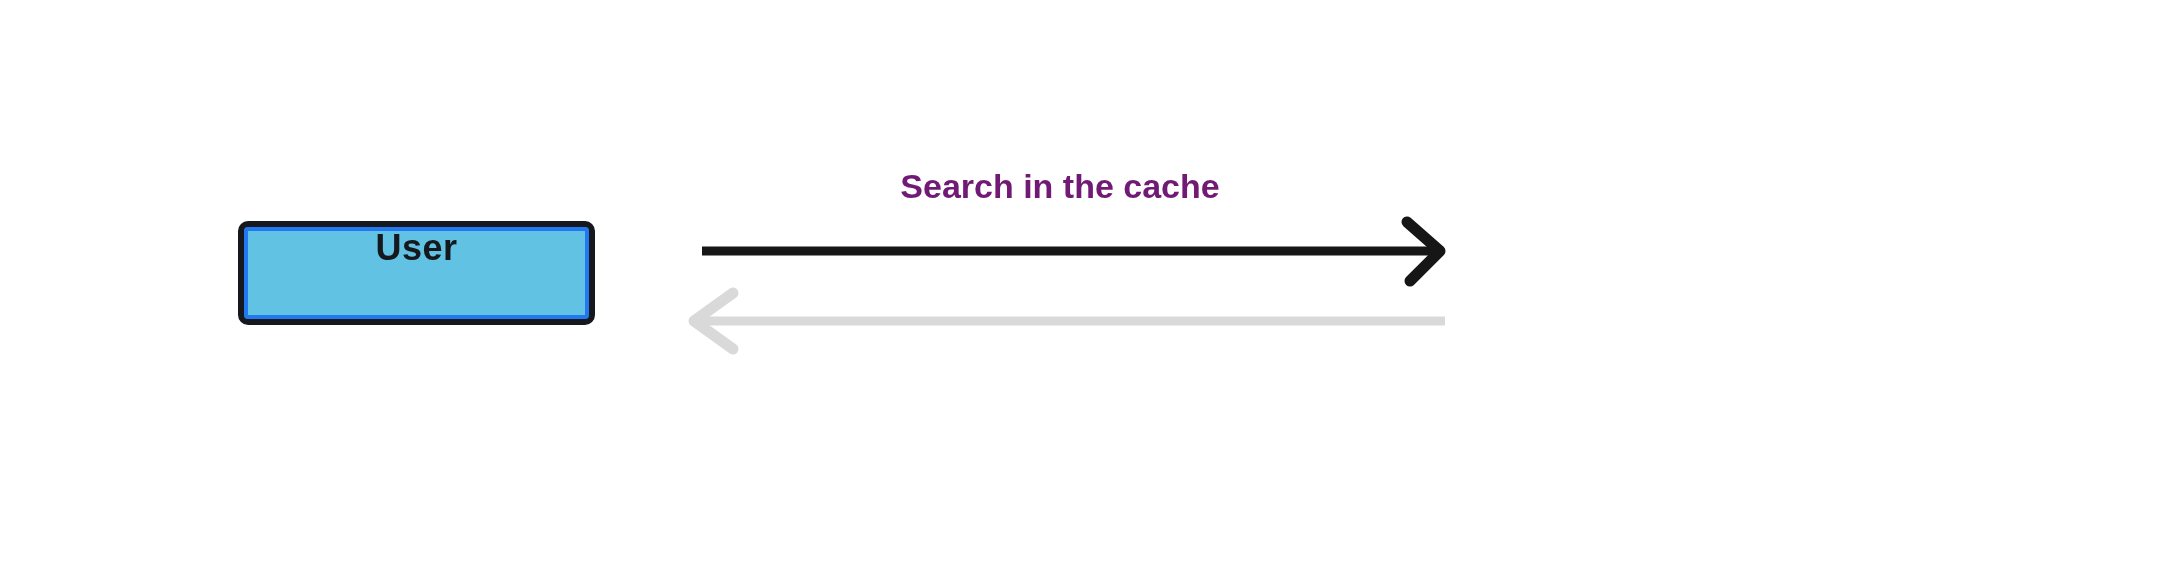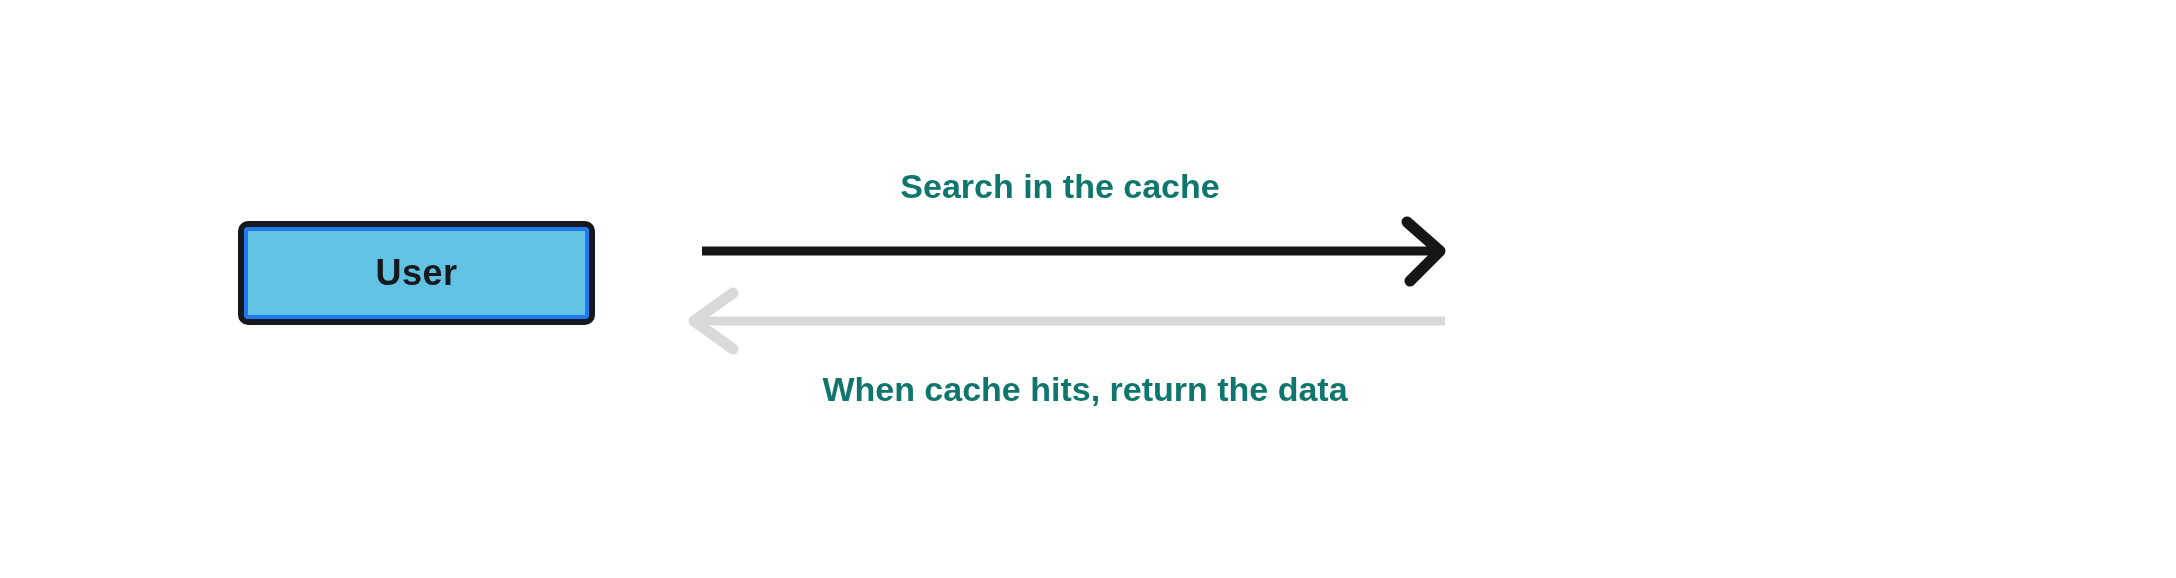--- a/index.html
+++ b/index.html
@@ -20,21 +20,21 @@
     left: 0;
     top: 0;
     width: 2176px;
     height: 578px;
     display: block;
   }
   .node {
     position: absolute;
     box-sizing: border-box;
     display: flex;
-    align-items: center;
+    align-items: flex-start;
     justify-content: center;
     border: 6px solid #15181c;
     border-radius: 10px;
     font-weight: 700;
     font-size: 36px;
     color: #15181c;
     letter-spacing: 0.5px;
   }
   .node-user {
     left: 238px;
@@ -50,21 +50,21 @@
     width: 358px;
     height: 109px;
     background: #faf75e;
   }
   .edge-label {
     position: absolute;
     transform: translate(-50%, -50%);
     white-space: nowrap;
     font-size: 34px;
     font-weight: 600;
-    color: #0f766e;
+    color: #701a75;
   }
   .edge-label-top {
     left: 1060px;
     top: 186px;
   }
   .edge-label-bottom {
     left: 1085px;
     top: 389px;
   }
 </style>
@@ -84,15 +84,14 @@
     </g>
   </svg>
 
   <div class="node node-user" style="background-color: rgb(98, 194, 228);">
     <span>User</span>
   </div>
 
 
   <div class="edge-label edge-label-top">Search in the cache</div>
 
-  <div class="edge-label edge-label-bottom">When cache hits, return the data</div>
 
 </div>
 
 </body></html>

